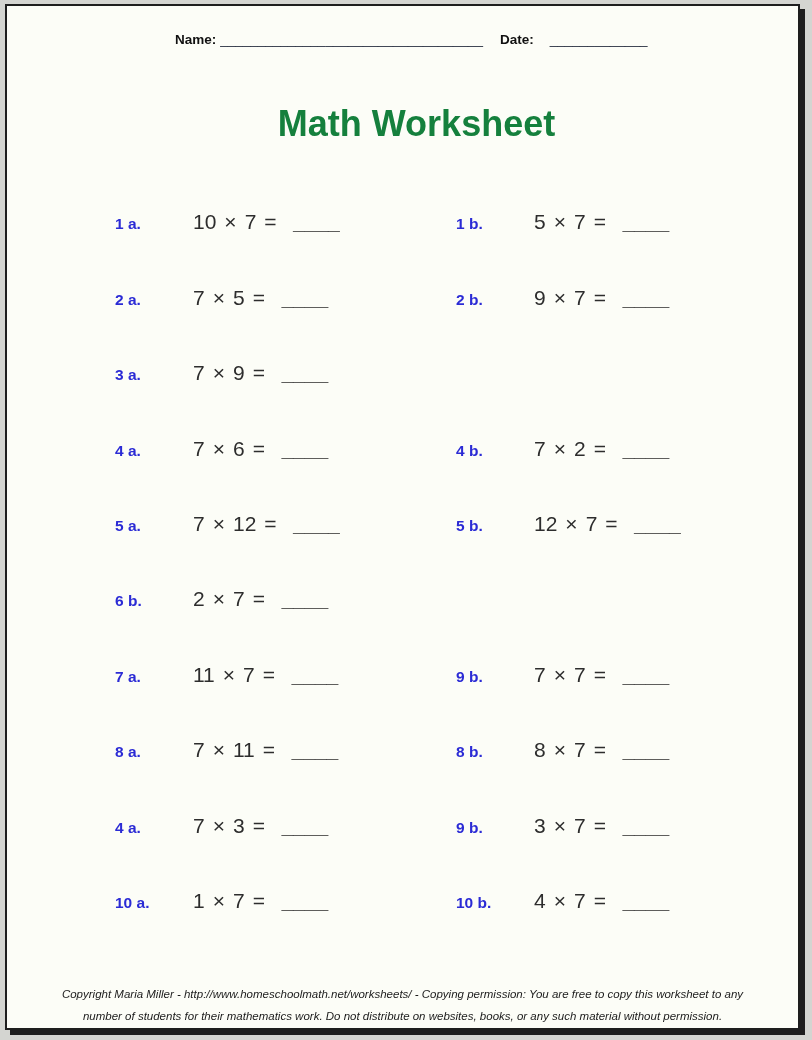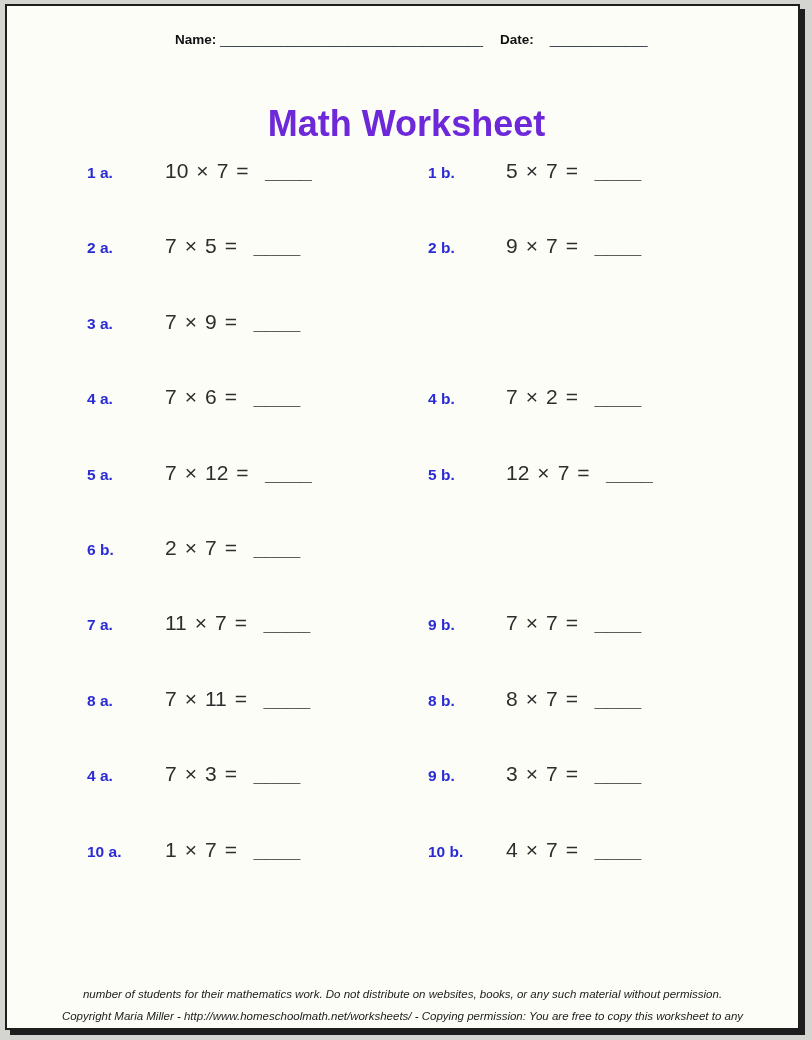--- a/index.html
+++ b/index.html
@@ -30,31 +30,31 @@
   .hline {
     font-weight: normal;
     color: #0f172a;
     letter-spacing: 0;
   }
   .name-line { margin-left: 4px; margin-right: 17px; }
   .date-line { margin-left: 16px; }
   
   .title {
     position: absolute;
-    top: 97px; left: 4px;
+    top: 97px; left: 14px;
     width: 100%;
     margin: 0;
     text-align: center;
     font-size: 36px;
     font-weight: bold;
-    color: #6d28d9;
+    color: #15803d;
   }
   
   .problems { position: absolute; top: 153px; left: 0; width: 100%; }
-  .prow { display: flex; height: 75.4px; align-items: flex-start; padding-left: 80px; }
+  .prow { display: flex; height: 75.4px; align-items: flex-end; padding-left: 108px; }
   .pcell { display: flex; align-items: baseline; }
   .pcell.a { width: 341px; flex: none; }
   .pcell.b { flex: 1; }
   .plabel {
     width: 78px; flex: none;
     font-size: 15.5px;
     font-weight: bold;
     color: #2b2bd5;
   }
   .pexpr { font-size: 21px; color: #2d2d2d; white-space: nowrap; }
@@ -183,17 +183,17 @@
       </div>
       <div class="pcell b">
         <span class="plabel">10 b.</span>
         <span class="pexpr"><span>4</span><span class="op">×</span><span>7</span><span class="op">=</span><span class="blank">____</span></span>
       </div>
     </div>
 
   </div>
 
   <div class="footer">
+    <div>Copyright Maria Miller - http://www.homeschoolmath.net/worksheets/ - Copying permission: You are free to copy this worksheet to any</div>
     <div>number of students for their mathematics work. Do not distribute on websites, books, or any such material without permission.</div>
-    <div>Copyright Maria Miller - http://www.homeschoolmath.net/worksheets/ - Copying permission: You are free to copy this worksheet to any</div>
   </div>
 
 </div>
 
 </body></html>

